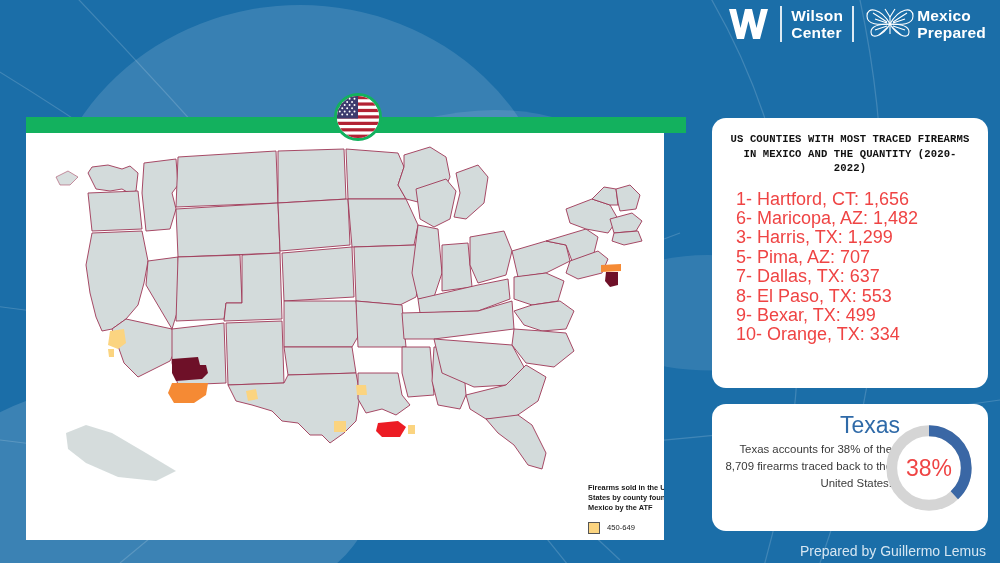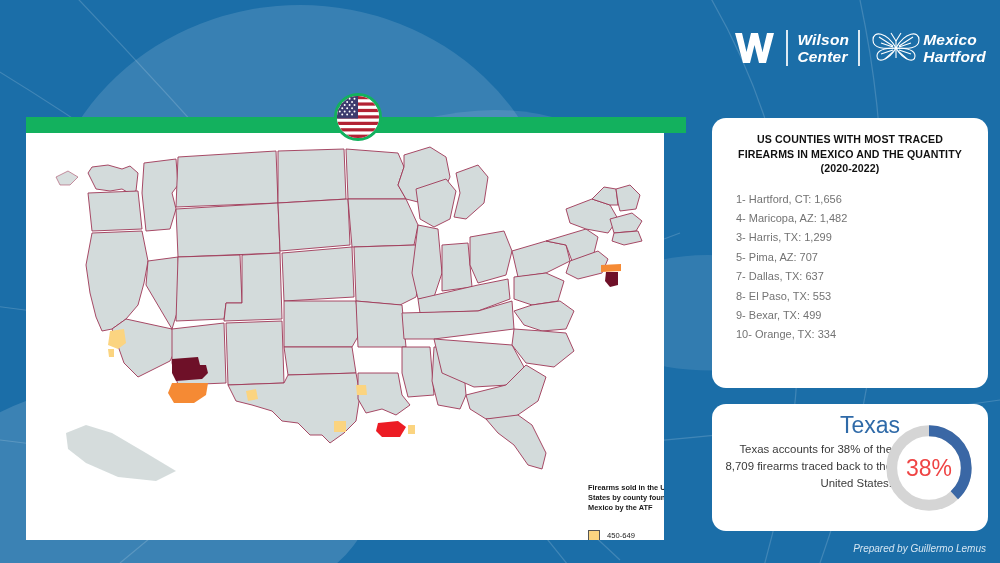--- a/index.html
+++ b/index.html
@@ -16,66 +16,66 @@
   #header { position:absolute; left:0; top:0; width:1000px; height:110px; z-index:3; }
   #page-title {
     position:absolute; left:20px; top:28px; width:660px;
     text-align:center; color:#ffffff;
     font-size:21.5px; font-weight:bold; line-height:29px;
     letter-spacing:0.2px;
   }
   #title-line2 { display:block; }
 
   
-  #logo-block { position:absolute; right:14px; top:24px; height:48px; display:flex; align-items:center;font-style:italic; }
+  #logo-block { position:absolute; right:14px; top:0; height:48px; display:flex; align-items:center; }
   .logo-txt { color:#fff; font-weight:bold; font-size:15.5px; line-height:17px; letter-spacing:0.2px; }
   .logo-div { width:2px; height:36px; background:#ffffff; opacity:.85; margin:0 9px; }
 
   
   #green-bar { position:absolute; left:26px; top:117px; width:660px; height:16px; background:#13b15e; z-index:4; }
   #flag-badge {
     position:absolute; left:334px; top:93px; width:48px; height:48px; border-radius:50%;
     border:3px solid #13b15e; overflow:hidden; z-index:5; background:#fff;
   }
 
   
   #map-card {
     position:absolute; left:26px; top:117px; width:638px; height:423px;
     background:#ffffff; z-index:2; overflow:hidden;
   }
   #usmap { position:absolute; left:0; top:16px; width:660px; height:350px; }
 
   
   #legend { position:absolute; left:562px; top:366px; width:110px; z-index:6; }
   #legend-title { font-size:7.4px; font-weight:bold; color:#1a1a1a; line-height:10.2px; }
-  .legend-row { display:flex; align-items:center; margin-top:16px; }
+  .legend-row { display:flex; align-items:center; margin-top:8px; }
   .legend-sw { width:12px; height:12px; border:1px solid #555; flex:0 0 auto; }
   .legend-lbl { font-size:7.6px; color:#1a1a1a; margin-left:7px; }
 
   
   .card { position:absolute; background:#ffffff; border-radius:14px; z-index:3; }
   #rank-card { left:712px; top:118px; width:276px; height:270px; }
   #rank-title {
     margin:14px 16px 0 16px; text-align:center; font-size:10.6px; font-weight:bold;
-    color:#111; line-height:14.5px; letter-spacing:.1px;
+    color:#111; line-height:14.5px; letter-spacing:.1px;font-family:Liberation Mono, monospace;
   }
   #rank-list { margin:14px 0 0 24px; }
-  .rank-item { font-size:11px; color:#737373; line-height:19.4px; }
+  .rank-item { font-size:18px; color:#ef4444; line-height:19.4px; }
 
   #texas-card { left:712px; top:404px; width:276px; height:127px; }
   #texas-heading { position:absolute; right:88px; top:8px; font-size:23px; color:#2f6aa8; font-weight:400; }
   #texas-desc { position:absolute; left:4px; top:37px; width:176px; text-align:right;
                 font-size:11.4px; color:#3a3a3a; line-height:17px; }
   #donut { position:absolute; right:10px; top:15px; width:98px; height:98px; }
   #donut-label { position:absolute; right:10px; top:15px; width:98px; height:98px;
                  display:flex; align-items:center; justify-content:center;
                  font-size:23px; color:#ef4444; }
 
   #prepared-by { position:absolute; right:14px; top:543px; z-index:6;
-                 font-size:10px; font-style:italic; color:#d6e6f2; }
+                 font-size:14px; color:#d6e6f2; }
 </style>
 </head>
 <body>
 
 <svg id="bg-art" viewBox="0 0 1000 563">
   <rect x="0" y="0" width="1000" height="563" fill="#1b6ea8"></rect>
   <g opacity="0.13" fill="#ffffff">
     <ellipse cx="300" cy="250" rx="260" ry="245"></ellipse>
   </g>
   <g opacity="0.10" fill="#ffffff">
@@ -119,21 +119,21 @@
         <path d="M27 20 C20 32 8 36 8 28 C8 21 18 20 27 20 Z"></path>
         <path d="M27 20 C34 32 46 36 46 28 C46 21 36 20 27 20 Z"></path>
         <path d="M27 12 L27 30"></path>
         <path d="M27 13 L22 5 M27 13 L32 5"></path>
         <path d="M10 9 L24 18 M12 15 L24 19 M44 9 L30 18 M42 15 L30 19"></path>
         <path d="M12 26 L24 22 M16 31 L25 23 M42 26 L30 22 M38 31 L29 23"></path>
       </g>
     </svg>
     <div class="logo-txt">
       <div>Mexico</div>
-      <div>Hartford</div>
+      <div>Prepared</div>
     </div>
   </div>
 </div>
 
 <div id="map-card">
   <svg id="usmap" viewBox="0 0 660 350">
     <g fill="#d3dbdb" stroke="#9e3756" stroke-width="0.9" stroke-linejoin="round">
 
       <path d="M62 40 L66 34 L82 32 L96 36 L104 33 L112 40 L110 58 L103 60 L96 56 L84 58 L70 56 Z"></path>
       <path d="M62 60 L112 58 L116 96 L66 98 Z"></path>
@@ -282,21 +282,21 @@
         <circle cx="14.5" cy="26.5" r="1.4"></circle>
         <circle cx="21.5" cy="26.5" r="1.4"></circle>
     </g>
   </svg>
 </div>
 
 <div id="rank-card" class="card">
   <div id="rank-title">US COUNTIES WITH MOST TRACED FIREARMS IN MEXICO AND THE QUANTITY (2020-2022)</div>
   <div id="rank-list">
       <div class="rank-item">1- Hartford, CT: 1,656</div>
-      <div class="rank-item">4- Maricopa, AZ: 1,482</div>
+      <div class="rank-item">6- Maricopa, AZ: 1,482</div>
       <div class="rank-item">3- Harris, TX: 1,299</div>
       <div class="rank-item">5- Pima, AZ: 707</div>
       <div class="rank-item">7- Dallas, TX: 637</div>
       <div class="rank-item">8- El Paso, TX: 553</div>
       <div class="rank-item">9- Bexar, TX: 499</div>
       <div class="rank-item">10- Orange, TX: 334</div>
     </div>
 </div>
 
 <div id="texas-card" class="card">

